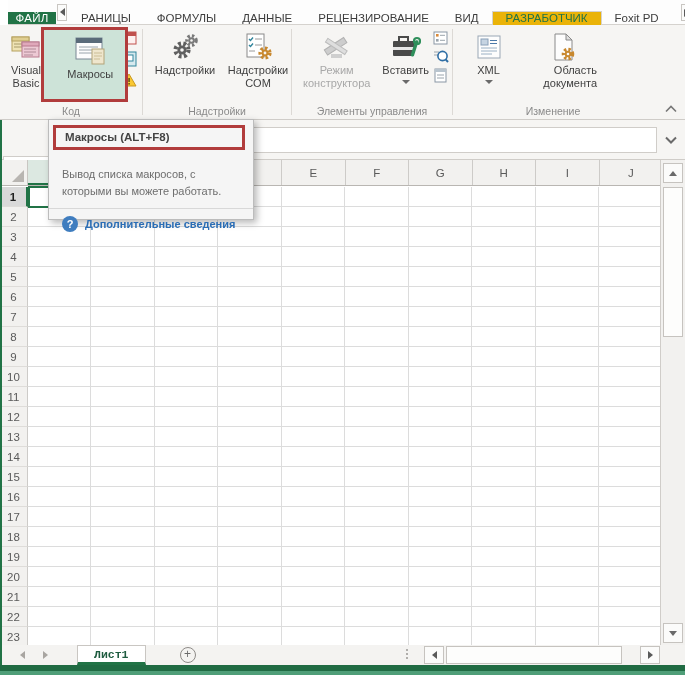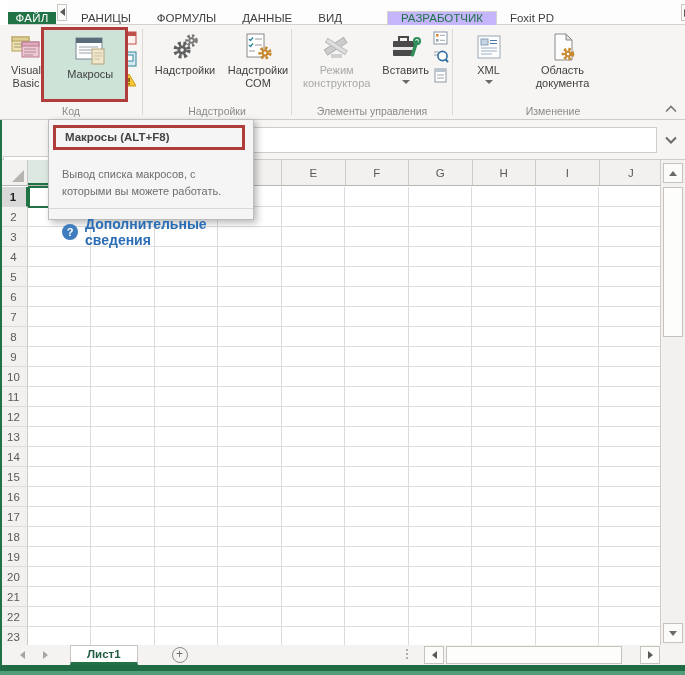--- a/index.html
+++ b/index.html
@@ -12,22 +12,22 @@
   }
   
   .tabbar { position:absolute; left:8px; top:0; width:685px; height:25px;
     background:#fdfdfd; border-bottom:1px solid #d5d2ce; display:flex; align-items:flex-end; }
   .file-tab { width:48px; background:#217346; color:#fff; display:flex; align-items:center;
     justify-content:center; font-size:11.5px; letter-spacing:.3px; cursor:default; }
   .tabscroll { align-self:center; width:10px; height:17px; border:1px solid #c9c6c2; background:#fbfbfa;
     display:flex; align-items:center; justify-content:center; margin:0 1px; }
   .tabscroll-r { position:absolute; right:1px; top:4px; }
   .tab { display:flex; align-items:center; padding:0 13px; font-size:11.5px; color:#3d3d3d; white-space:nowrap; }
-  .tab.active { background:#c4b5fd; border:1px solid #d5d2ce; border-bottom:none; color:#217346;
-    margin-bottom:-1px; padding-bottom:1px;margin-left:32px; }
+  .tab.active { background:#eab308; border:1px solid #d5d2ce; border-bottom:none; color:#217346;
+    margin-bottom:-1px; padding-bottom:1px; }
   .tab.clipped { max-width:58px; overflow:hidden; padding-right:0; }
   
   .ribbon { position:absolute; left:0; top:25px; width:685px; height:95px; background:#f6f5f3;
     border-bottom:1px solid #cfccc8; display:flex; align-items:stretch; }
   .rgroup { position:relative; display:flex; align-items:flex-start; padding-top:2px; }
   .gdiv { width:1px; background:#dcd9d5; margin:4px 0; }
   .glabel { position:absolute; bottom:2px; left:0; right:0; text-align:center;
     font-size:10.5px; color:#8a8a8a; white-space:nowrap; }
   .bigbtn { display:flex; flex-direction:column; align-items:center; justify-content:flex-start;
     height:74px; text-align:center; font-size:11px; color:#3f3f3f; line-height:1.15; padding-top:3px;padding-left:11px; }
@@ -35,21 +35,21 @@
   .bigbtn.disabled { color:#a8a8a8; }
   .btn-vb { width:42px; }
   .btn-macros { width:90px; height:75px; margin-top:0; background:#cde3d8; border:3px solid #b13c3c; padding-top:4px; }
   .mini-col { width:14px; overflow:hidden; display:flex; flex-direction:column; gap:6px; padding-top:4px; }
   .mini-col .stub { margin-left:-7px; flex:none; }
   .btn-addins, .btn-com { width:73px; }
   .btn-insert { width:64px; }
   .btn-design { width:82px; }
   .mini-col2 { width:24px; display:flex; flex-direction:column; gap:4px; padding-top:4px; align-items:center; }
   .btn-xml { width:44px; }
-  .btn-docpanel { width:80px; }
+  .btn-docpanel { width:80px;text-align:right; }
   .drop { width:0; height:0; border:4px solid transparent; border-top-color:#6a6a6a; margin-top:3px; }
   .collapse { position:absolute; right:6px; bottom:4px; width:16px; height:12px;
     display:flex; align-items:center; justify-content:center; }
   
   .tri-l { width:0;height:0;border:4px solid transparent;border-right:5px solid #5a5a5a;border-left:none; }
   .tri-r { width:0;height:0;border:4px solid transparent;border-left:5px solid #5a5a5a;border-right:none; }
   .tri-u { width:0;height:0;border:4px solid transparent;border-bottom:5px solid #6a6a6a;border-top:none; }
   .tri-d { width:0;height:0;border:4px solid transparent;border-top:5px solid #6a6a6a;border-bottom:none; }
   .tri-l.dim, .tri-r.dim { border-right-color:#a8a5a1; border-left-color:#a8a5a1; }
   
@@ -92,28 +92,28 @@
   
   .tooltip { position:absolute; left:48px; top:119px; width:206px; height:101px; background:#f5f5f5;
     border:1px solid #bcbcbc; box-shadow:3px 3px 7px rgba(0,0,0,.28); z-index:100; }
   .tt-title { margin:5px 8px 16px 4px; border:3px solid #b13c3c; padding:3px 6px 4px 9px;
     font-weight:bold; font-size:11.5px; color:#444; }
   .tt-body { margin:8px 10px 0 13px; font-size:11px; color:#6e6e6e; line-height:1.5; width:182px; }
   .tt-sep { border-top:1px solid #d8d8d8; margin-top:9px; }
   .tt-help { display:flex; align-items:center; gap:7px; margin:7px 12px 0 13px; }
   .q-circle { width:16px; height:16px; border-radius:50%; background:#3f7dbf; color:#fff;
     font-size:11px; font-weight:bold; display:flex; align-items:center; justify-content:center; flex:none; }
-  .tt-link { font-weight:bold; font-size:14px; color:#2a6db5; }
+  .tt-link { font-weight:bold; font-size:11px; color:#2a6db5; }
   
   .sheetbar { position:absolute; left:0; top:645px; width:685px; height:20px; background:#f4f3f1;
     display:flex; align-items:center; }
   .nav-arrows { display:flex; gap:18px; margin-left:20px; }
-  .sheet-tab { margin-left:22px; height:20px; display:flex; align-items:center; padding:0 16px;
+  .sheet-tab { margin-left:29px; height:20px; display:flex; align-items:center; padding:0 16px;
     background:#fff; border:1px solid #c9c6c2; border-bottom:3px solid #217346;
-    color:#1f5c40; font-weight:bold; font-size:11.5px; }
+    color:#1f5c40; font-weight:bold; font-size:11.5px;font-family:Liberation Mono, monospace; }
   .add-sheet { margin-left:34px; width:16px; height:16px; border-radius:50%; border:1px solid #8e8b88;
     color:#6a6a6a; font-size:12px; line-height:13px; text-align:center; }
   .split-dots { position:absolute; left:406px; top:4px; display:flex; flex-direction:column; gap:2px; }
   .split-dots i { width:2px; height:2px; background:#9a9793; border-radius:50%; }
   .hscroll { position:absolute; left:424px; top:1px; width:236px; height:18px; }
   .hbtn { position:absolute; top:0; width:20px; height:18px; background:#fbfbfa; border:1px solid #c6c3bf;
     display:flex; align-items:center; justify-content:center; }
   .hbtn.left { left:0; } .hbtn.right { right:0; }
   .hthumb { position:absolute; left:22px; top:0; width:176px; height:18px; background:#fdfdfc; border:1px solid #c6c3bf; }
   
@@ -127,20 +127,21 @@
 <div class="app">
 
   <div class="tabbar">
     <div class="file-tab">ФАЙЛ</div>
     <div class="tabscroll">
         <span class="tri-l"></span>
       </div>
     <div class="tab">РАНИЦЫ</div>
     <div class="tab">ФОРМУЛЫ</div>
     <div class="tab">ДАННЫЕ</div>
+    <div class="tab">РЕЦЕНЗИРОВАНИЕ</div>
     <div class="tab">ВИД</div>
     <div class="tab active">РАЗРАБОТЧИК</div>
     <div class="tab clipped">Foxit PD</div>
     <div class="tabscroll tabscroll-r">
         <span class="tri-r"></span>
       </div>
   </div>
 
   <div class="ribbon">
 

